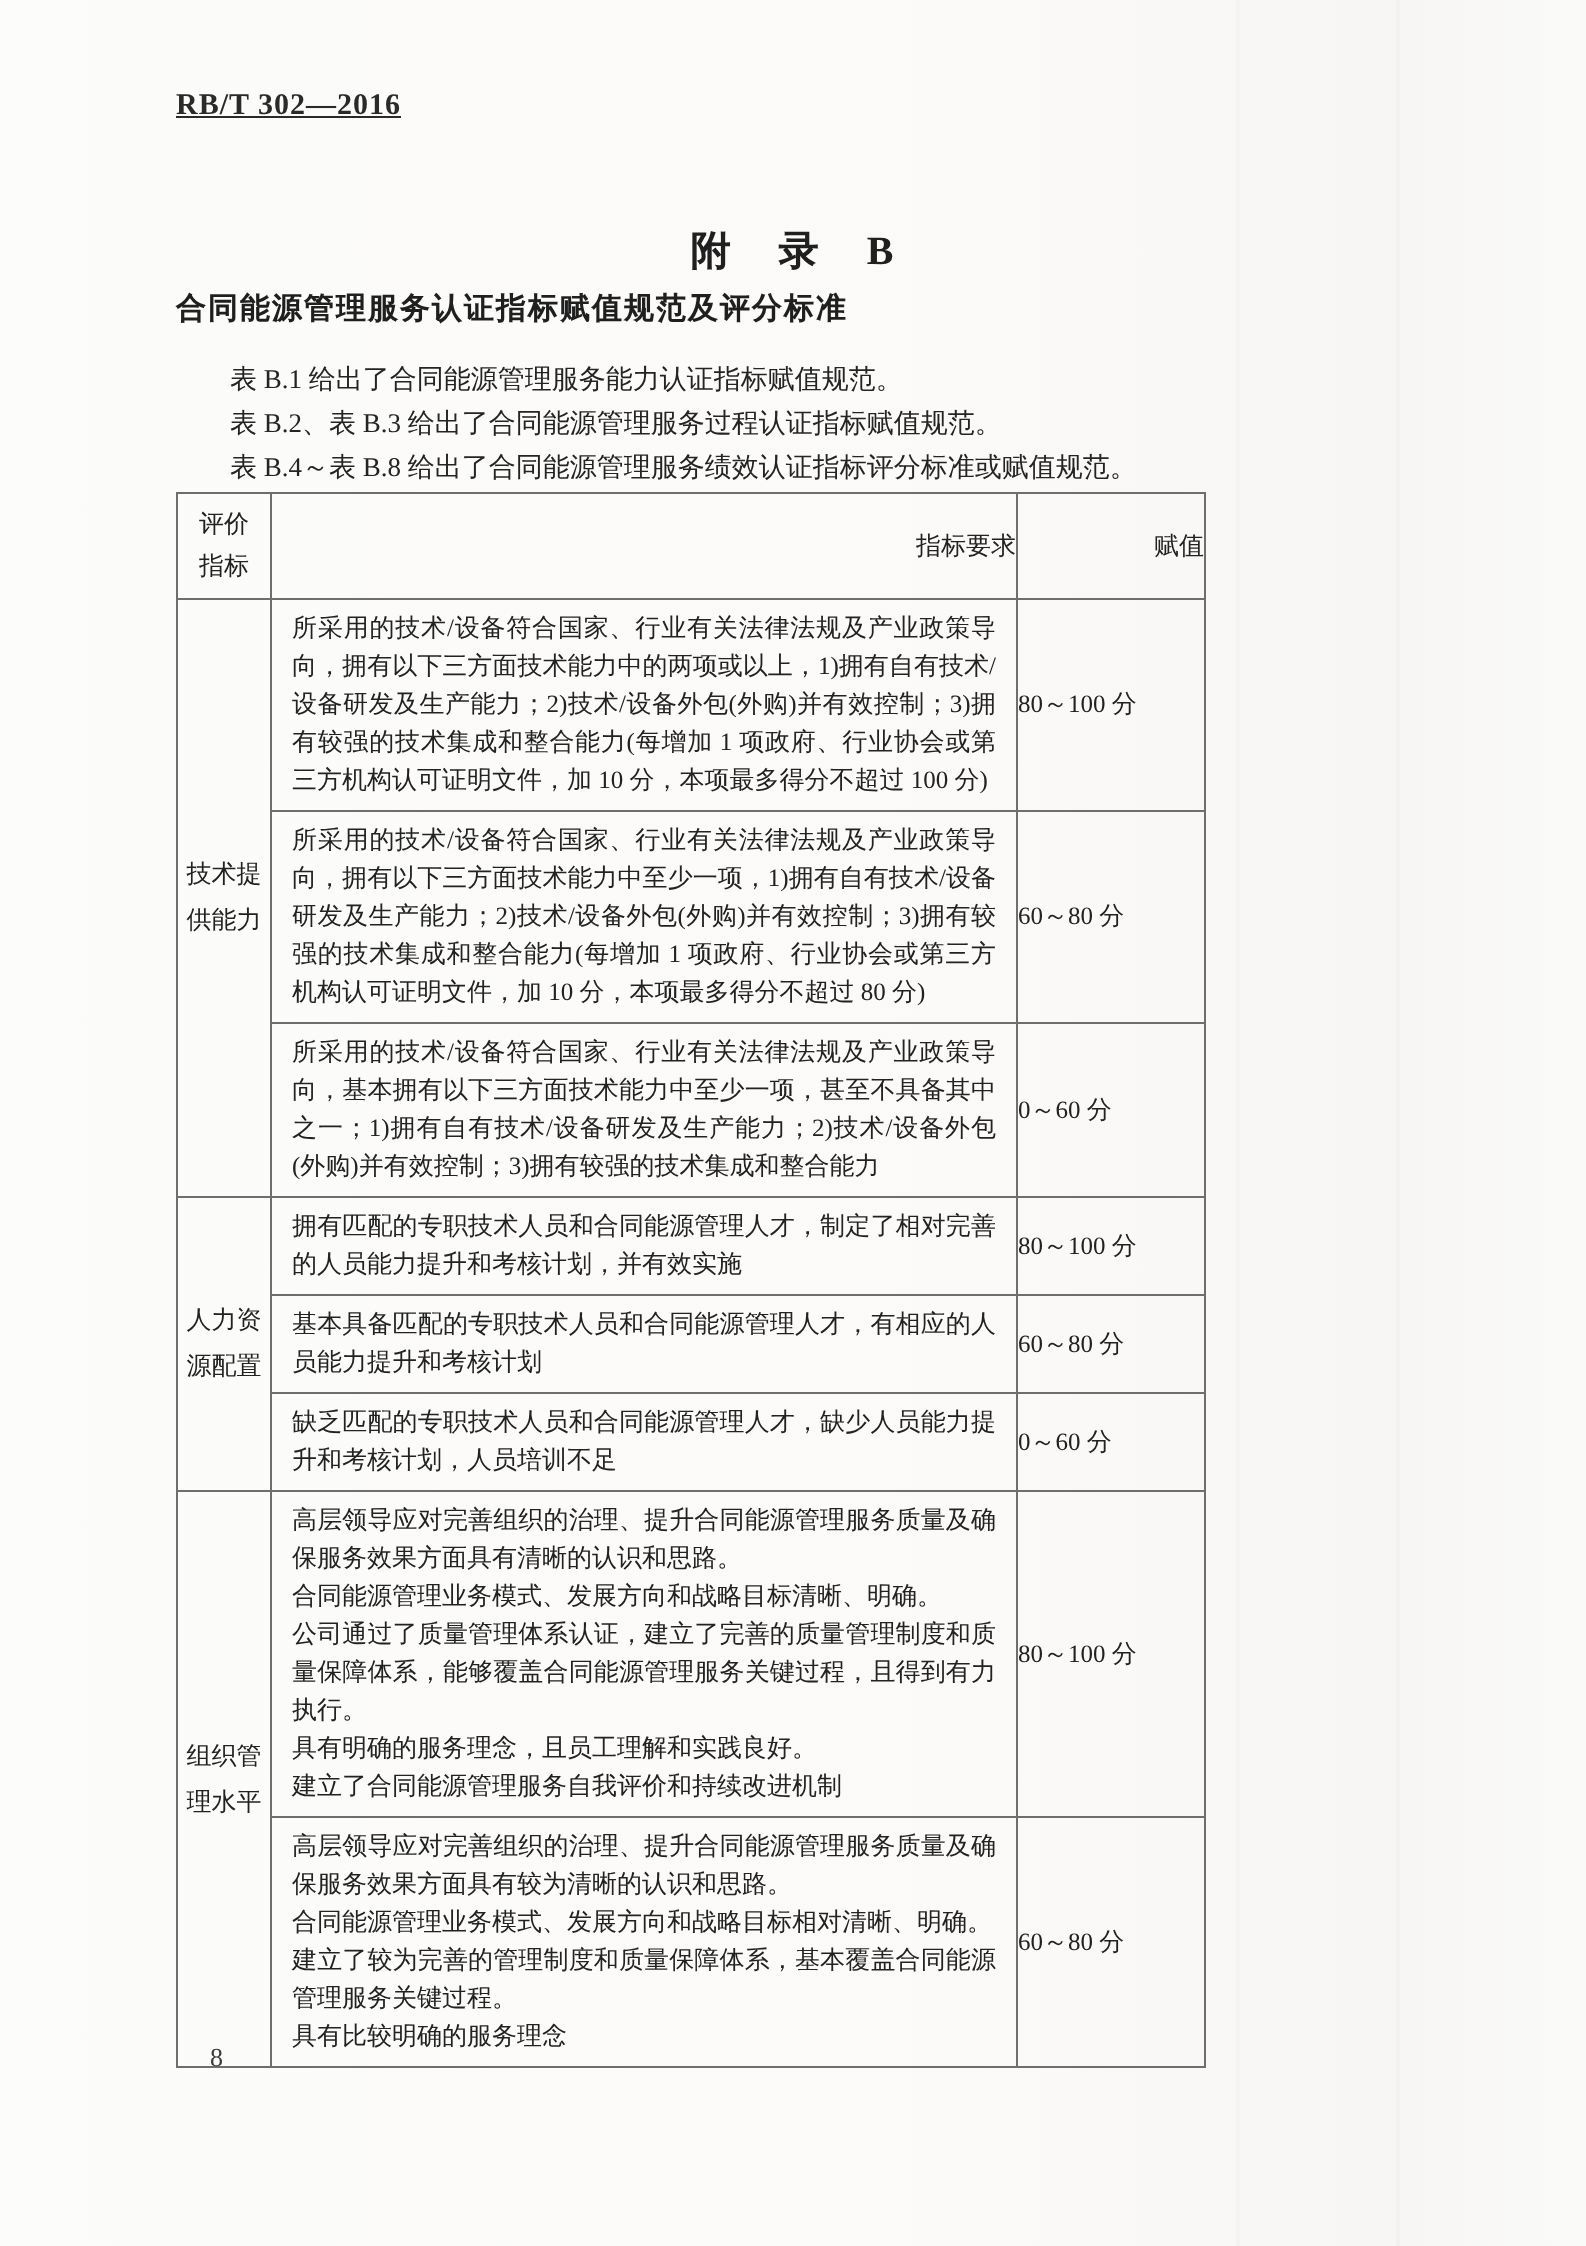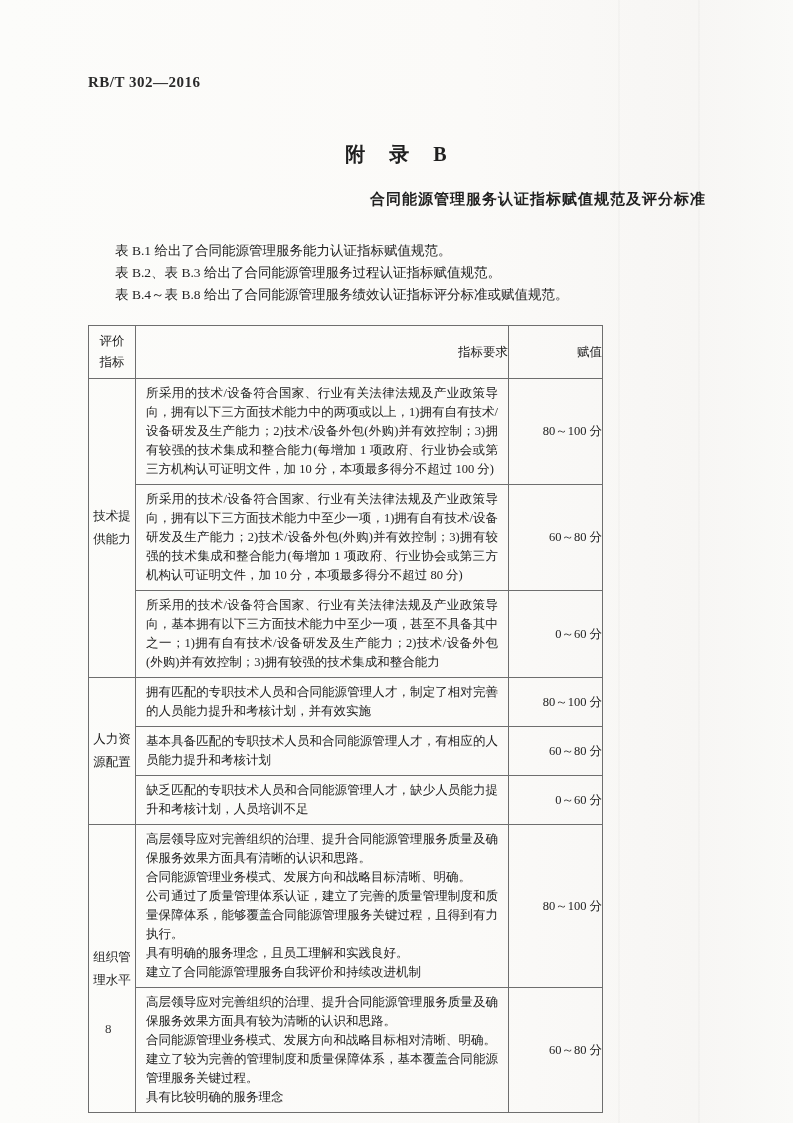--- a/index.html
+++ b/index.html
@@ -24,68 +24,69 @@
       linear-gradient(90deg, transparent 0 618px, rgba(0,0,0,0.018) 618px 620px, transparent 620px 698px, rgba(0,0,0,0.02) 698px 700px, transparent 700px);
     pointer-events: none;
   }
   .content {
     position: absolute;
     left: 88px;
     top: 0;
     width: 618px;
   }
   .std-number {
-    margin-top: 74px;
+    margin-top: 45px;
     font-size: 15px;
     font-weight: 700;
     letter-spacing: 0.5px;
     color: #2a2a2a;
+    text-decoration: underline;
   }
   .appendix-title {
     margin-top: 50px;
     text-align: center;
     font-size: 20px;
     font-weight: 700;
     letter-spacing: 2px;
     color: #1f1f1f;
   }
   .appendix-subtitle {
     margin-top: 7px;
     text-align: center;
     font-size: 14px;
     font-weight: 700;
     color: #1f1f1f;
   }
   .appendix-heading {
-    margin-top: 22px;
-    text-align: right;
+    margin-top: 6px;
+    text-align: left;
     font-size: 15px;
     font-weight: 700;
     letter-spacing: 1px;
     color: #1f1f1f;
   }
   .intro {
-    margin-top: 31px;
+    margin-top: 15px;
   }
   .intro p {
     font-size: 13.5px;
     line-height: 22px;
     text-indent: 2em;
     color: #242424;
   }
   .table-caption {
     margin-top: 15px;
     text-align: center;
     font-size: 14px;
     font-weight: 700;
     letter-spacing: 0.5px;
     color: #1f1f1f;
   }
   table.score-table {
-    margin-top: 19px;
+    margin-top: 1px;
     width: 515px;
     border-collapse: collapse;
     table-layout: fixed;
     border: 1.5px solid #4d4d4d;
   }
   .score-table td, .score-table th {
     border: 1px solid #6e6e6e;
     font-weight: 400;
     font-size: 12.5px;
     line-height: 19px;
@@ -107,21 +108,21 @@
     word-break: break-all;
     text-align: center;
     line-height: 23px;
   }
   td.req {
     padding: 5px 10px;
     text-align: justify;
     white-space: pre-line;
   }
   td.score {
-    text-align: right;
+    text-align: left;
   }
   .r1 { height: 93px; }
   .r2 { height: 87px; padding-left: 28px; }
   .r3 { height: 70px; padding-left: 41px; }
   .r4 { height: 48px; }
   .r5 { height: 32px; }
   .r6 { height: 42px; }
   .r7 { height: 145px; }
   .r8 { height: 116px; }
   .page-number {

